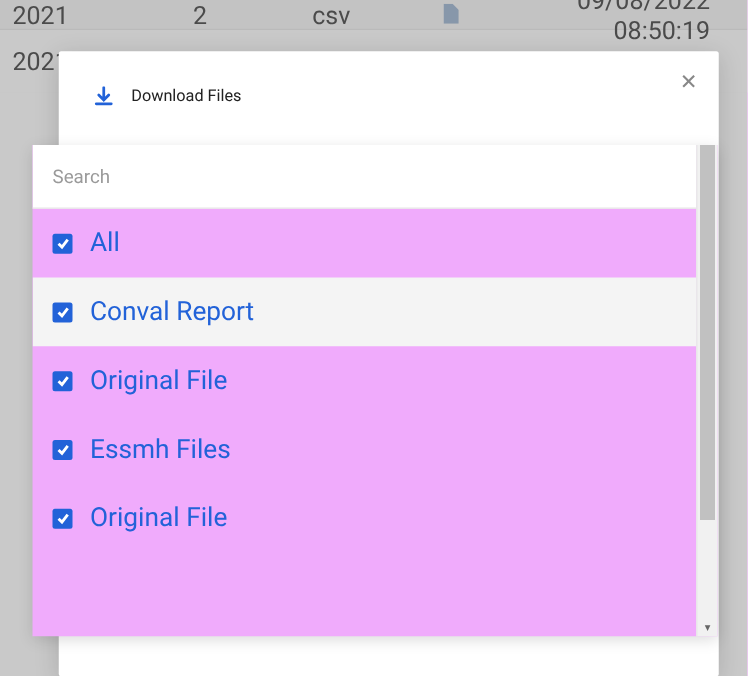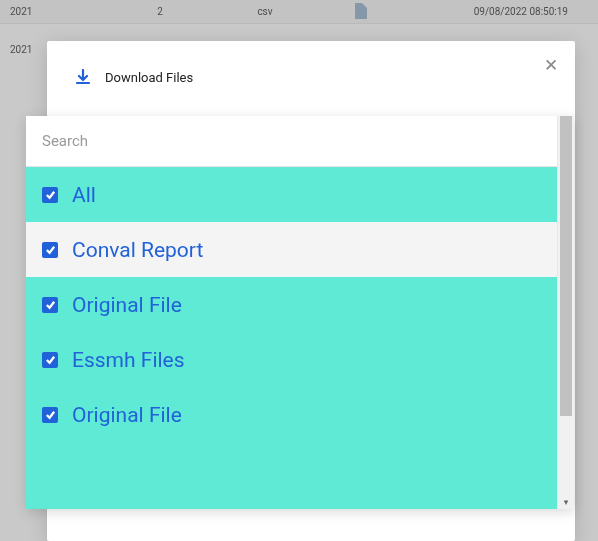--- a/index.html
+++ b/index.html
@@ -14,21 +14,21 @@
       height: 541px;
       overflow: hidden;
       position: relative;
     }
     .background-table {
       position: absolute;
       top: 0;
       left: 0;
       width: 100%;
       background: #ebebeb;
-      font-size: 10px;
+      font-size: 20px;
       color: #333;
     }
     .table-row {
       display: flex;
       align-items: center;
       height: 24px;
       padding: 0 10px;
       border-bottom: 1px solid #ddd;
     }
     .table-row.alt {
@@ -100,21 +100,21 @@
       justify-content: center;
       color: #888;
       font-size: 17px;
     }
     .dropdown-wrapper {
       position: absolute;
       top: 116px;
       left: 26px;
       right: 24px;
       bottom: 32px;
-      background: #5eead4;
+      background: #f0abfc;
       box-shadow: 0 3px 12px rgba(0,0,0,0.15);
       display: flex;
       flex-direction: row;
     }
     .dropdown-content {
       flex: 1;
       overflow: hidden;
       display: flex;
       flex-direction: column;
     }

